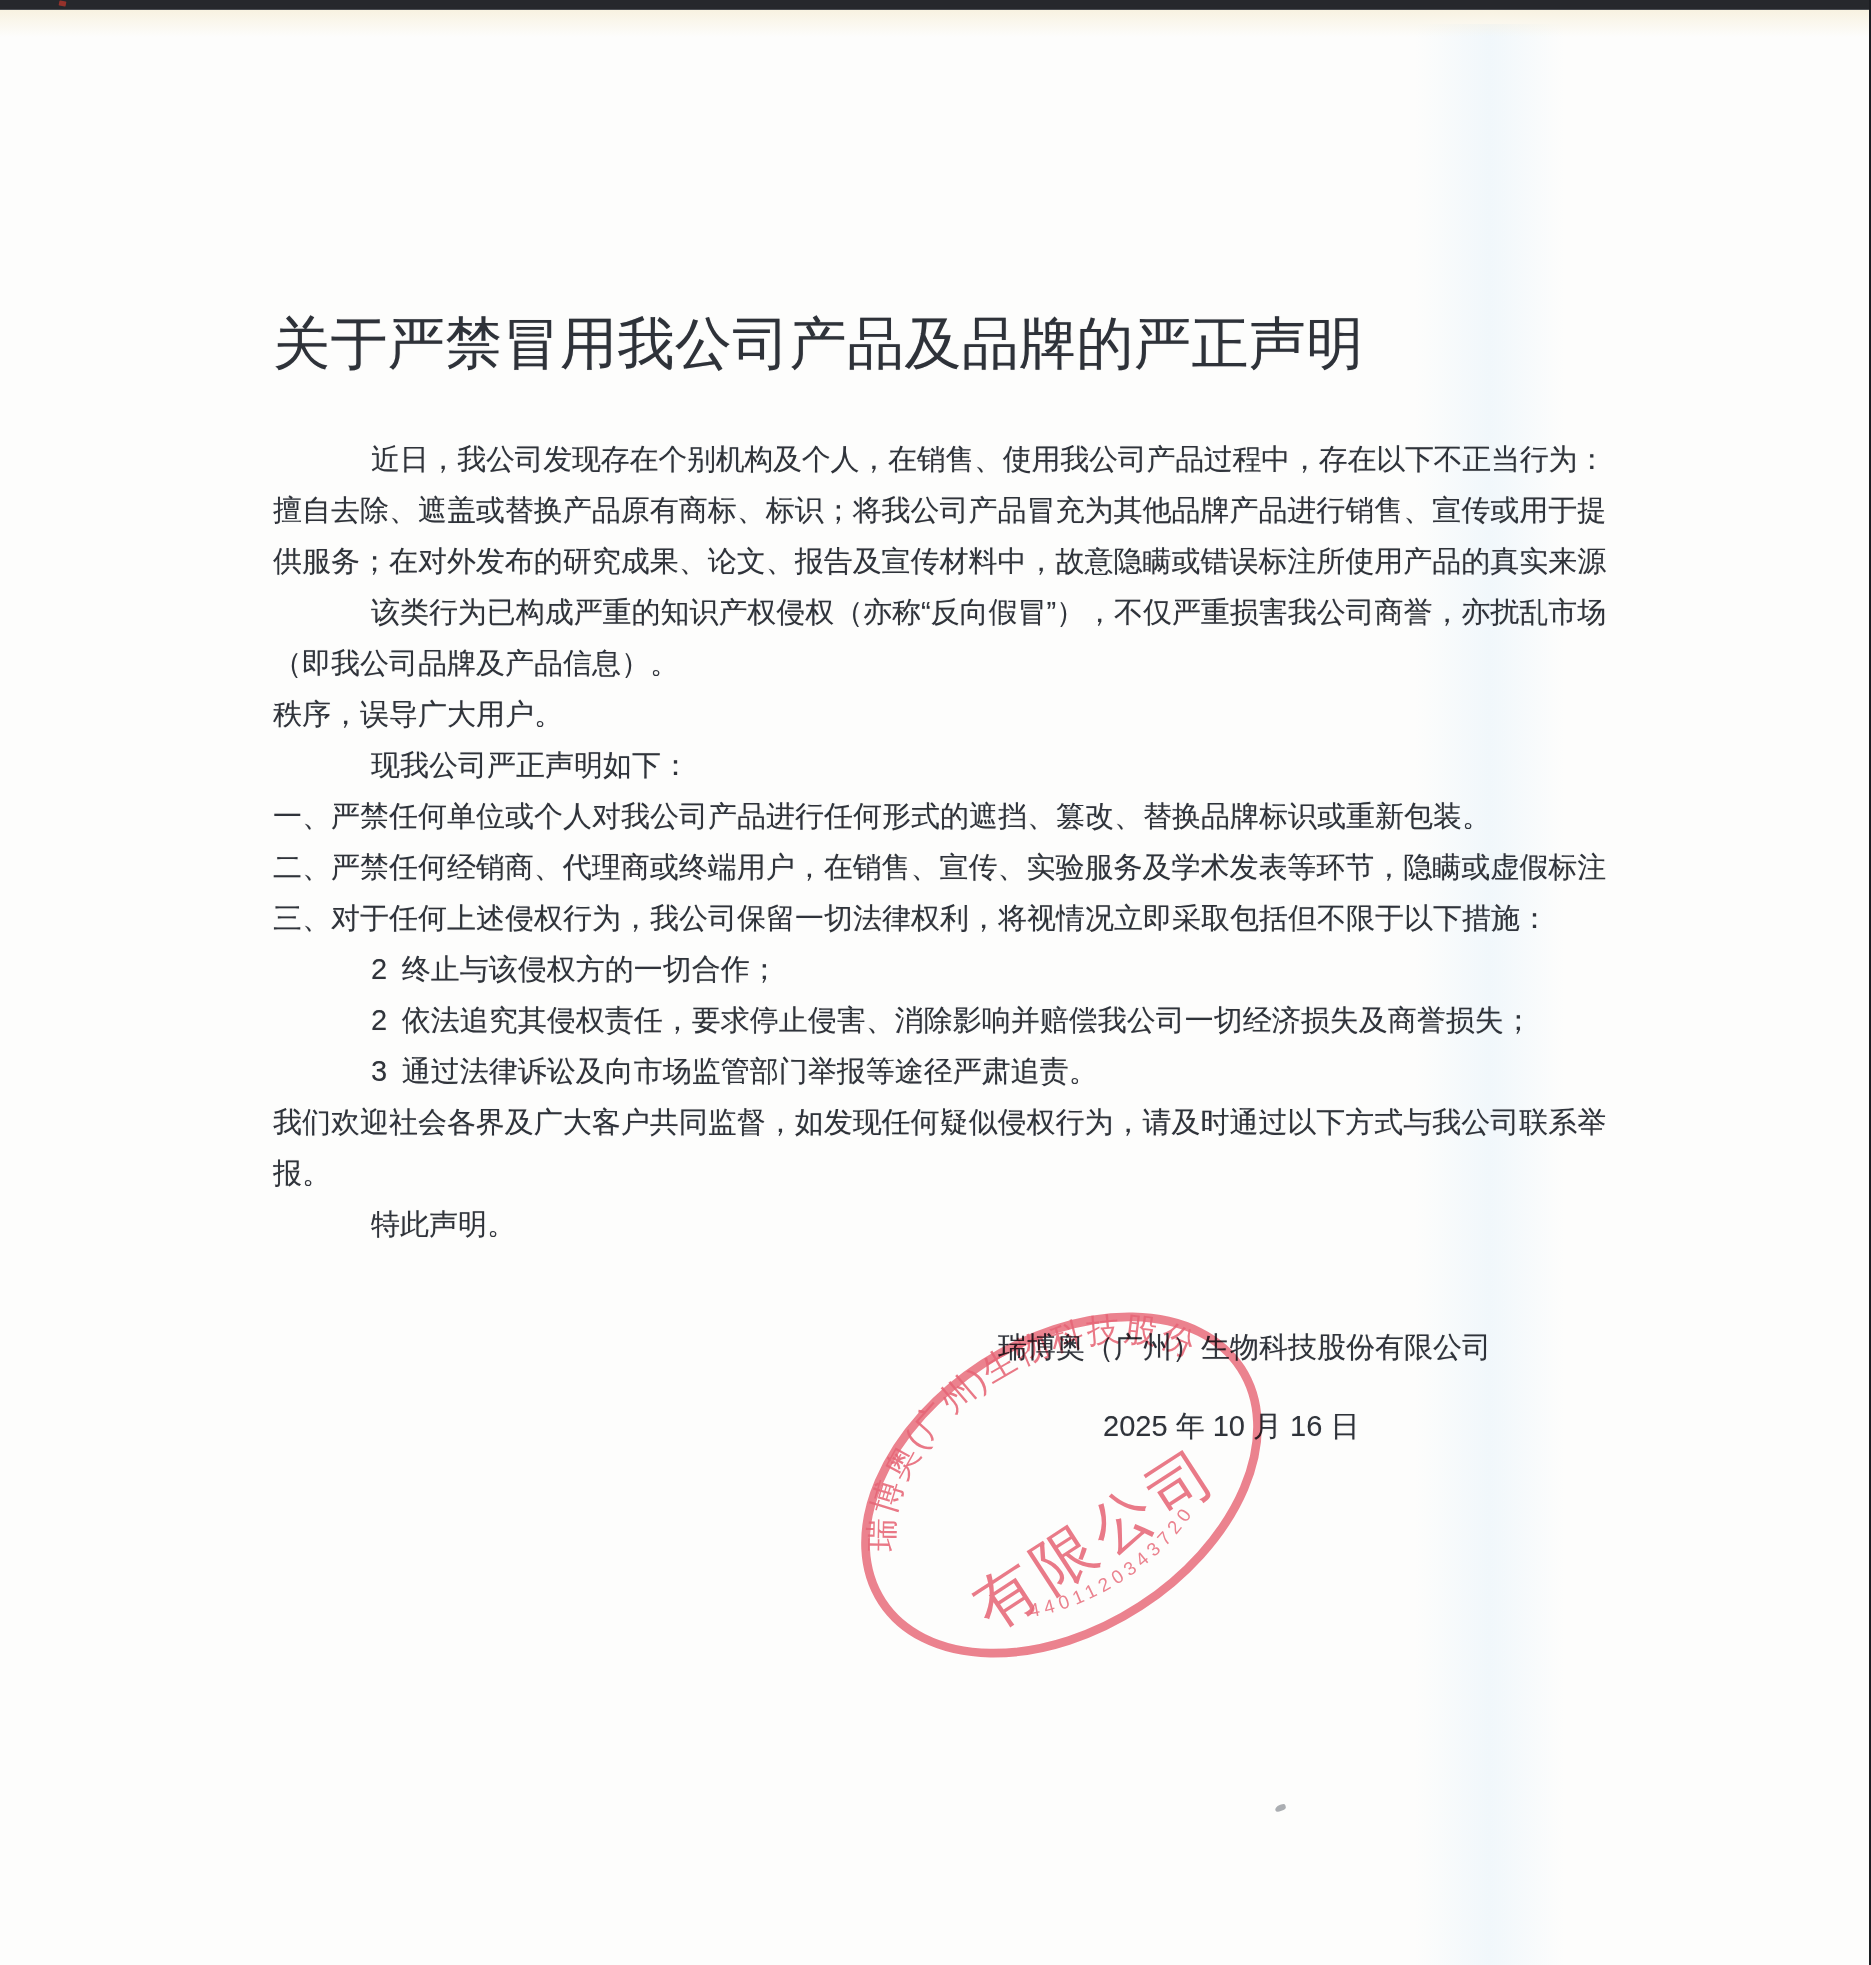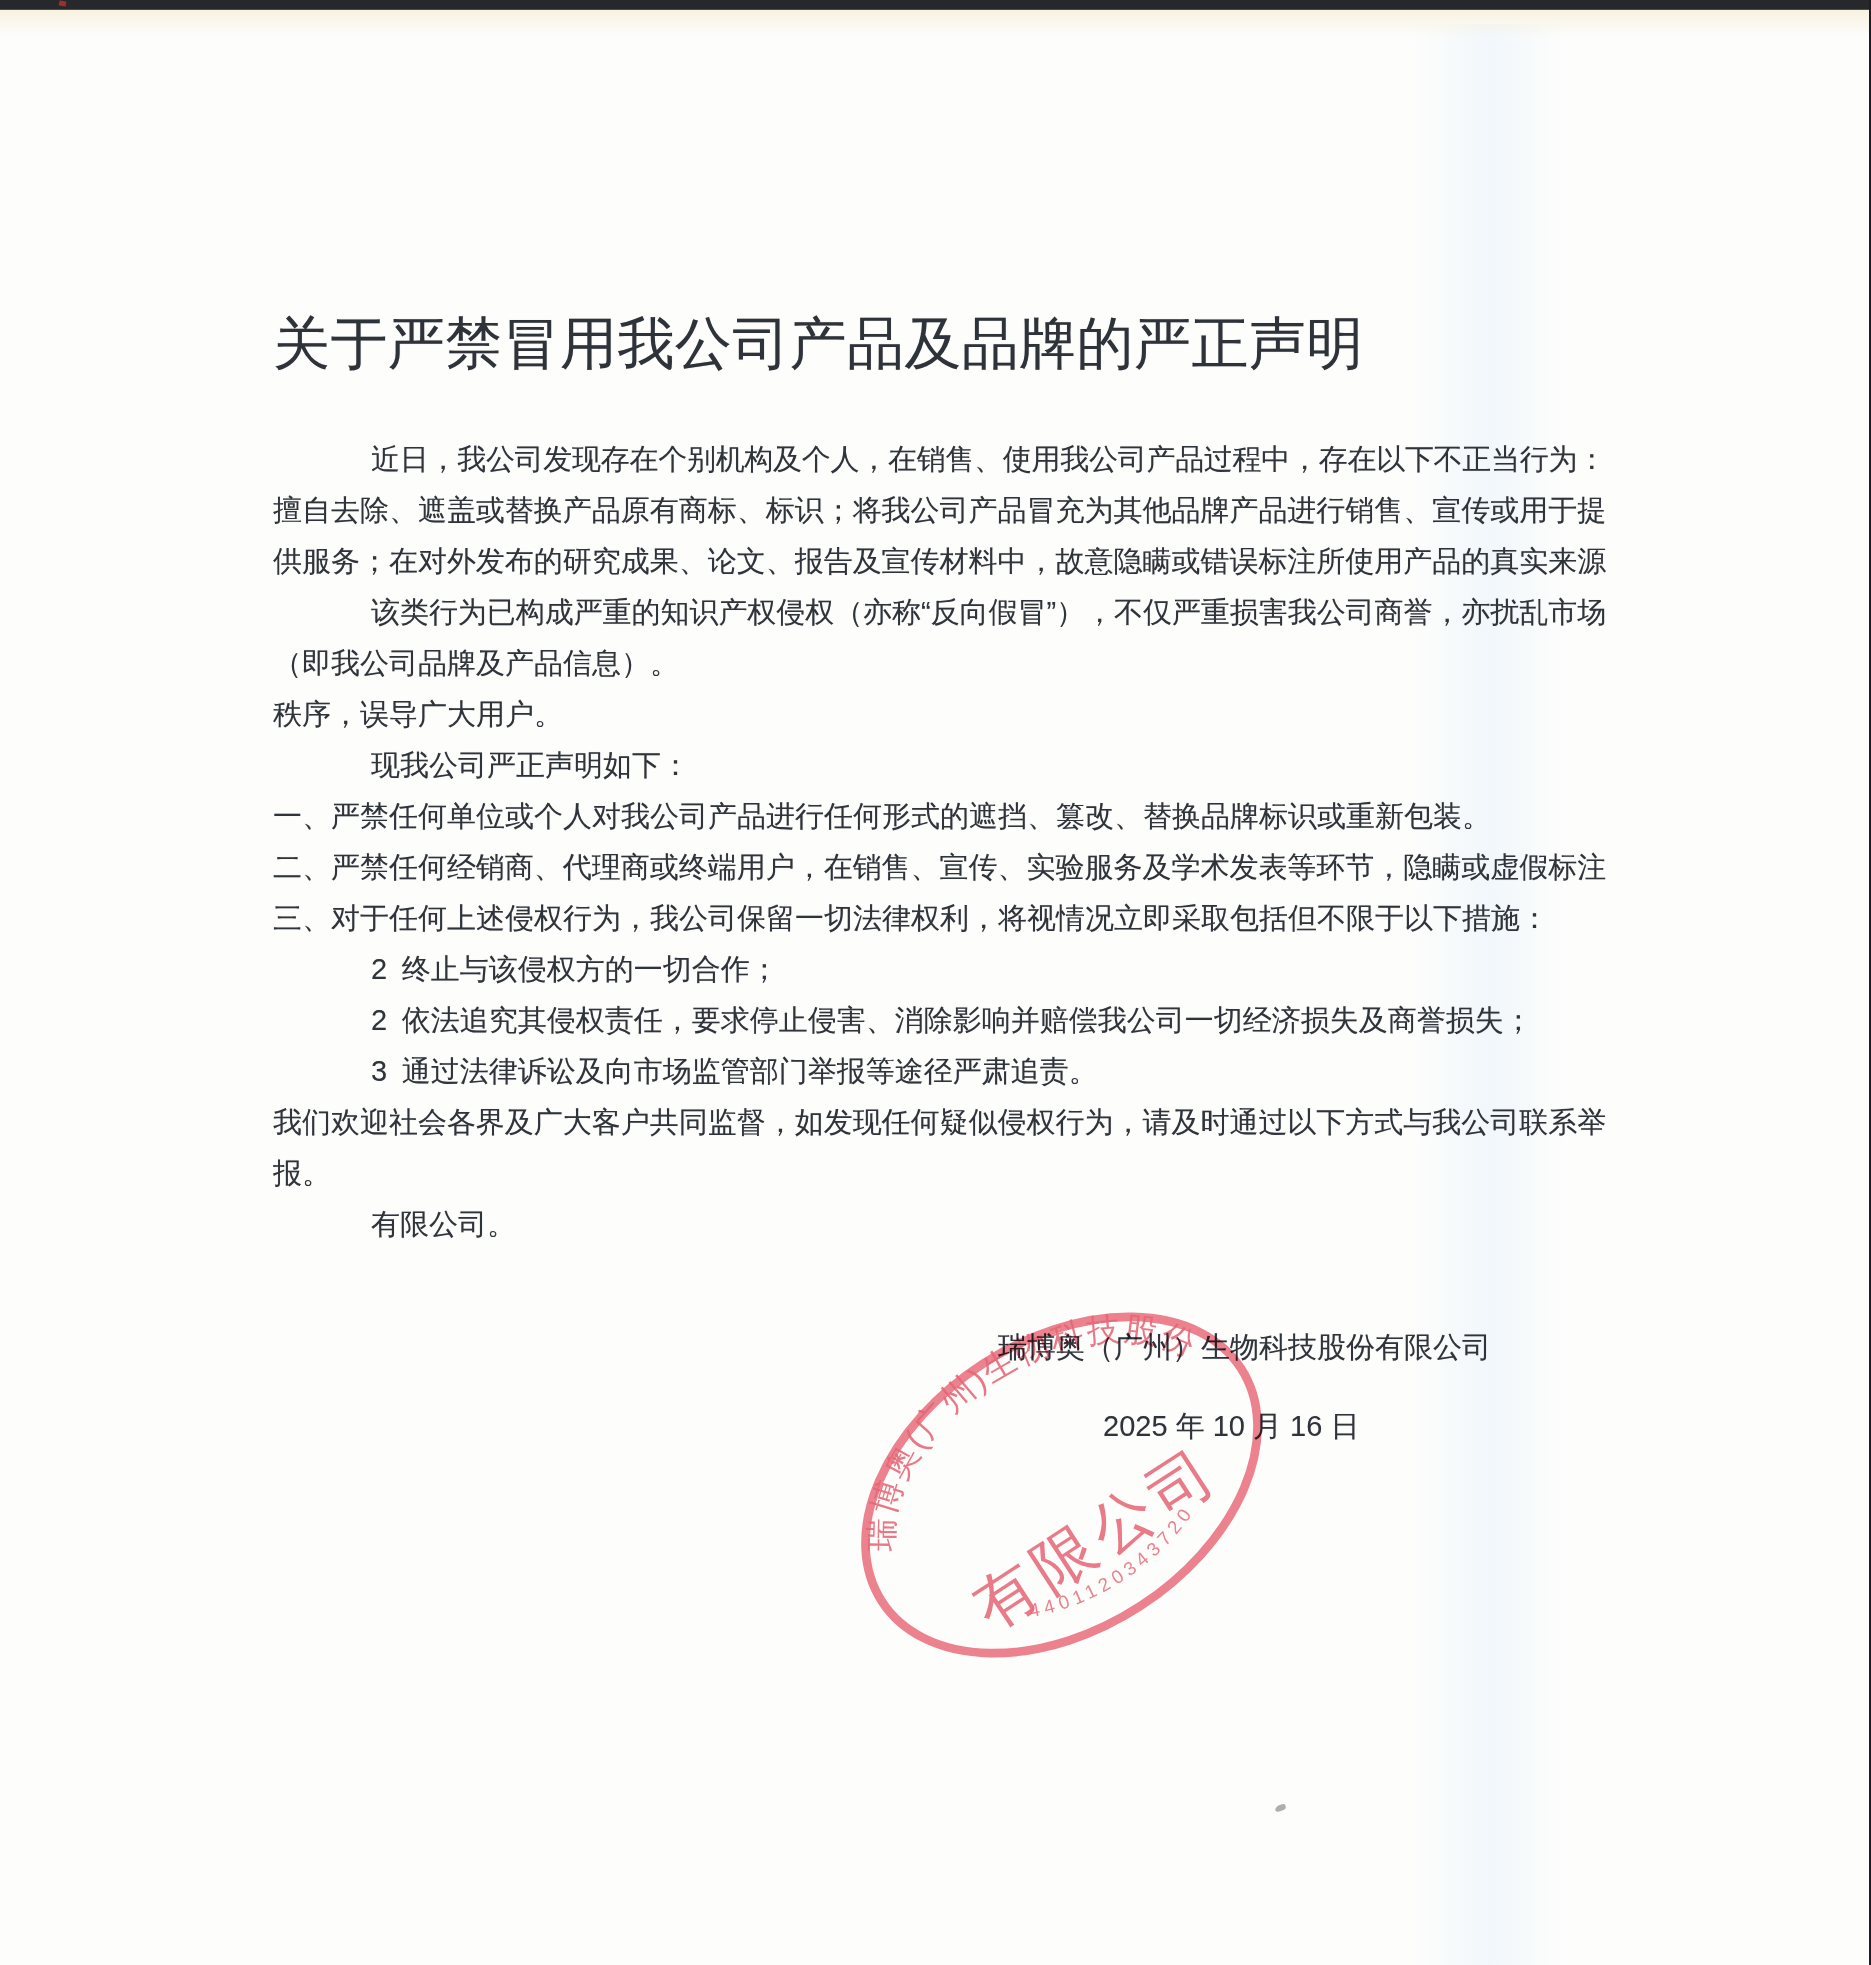--- a/index.html
+++ b/index.html
@@ -102,21 +102,21 @@
       <div class="ln">秩序，误导广大用户。</div>
       <div class="ln ind">现我公司严正声明如下：</div>
       <div class="ln">一、严禁任何单位或个人对我公司产品进行任何形式的遮挡、篡改、替换品牌标识或重新包装。</div>
       <div class="ln fill">二、严禁任何经销商、代理商或终端用户，在销售、宣传、实验服务及学术发表等环节，隐瞒或虚假标注</div>
       <div class="ln">三、对于任何上述侵权行为，我公司保留一切法律权利，将视情况立即采取包括但不限于以下措施：</div>
       <div class="ln ind">2 终止与该侵权方的一切合作；</div>
       <div class="ln ind">2 依法追究其侵权责任，要求停止侵害、消除影响并赔偿我公司一切经济损失及商誉损失；</div>
       <div class="ln ind">3 通过法律诉讼及向市场监管部门举报等途径严肃追责。</div>
       <div class="ln fill">我们欢迎社会各界及广大客户共同监督，如发现任何疑似侵权行为，请及时通过以下方式与我公司联系举</div>
       <div class="ln">报。</div>
-      <div class="ln ind">有限公司。</div>
+      <div class="ln ind">特此声明。</div>
     </div>
   </div>
 
   <div class="signature">
     <div class="sig-company">瑞博奥（广州）生物科技股份有限公司</div>
     <div class="sig-date">2025 年 10 月 16 日</div>
   </div>
 
   <div class="stamp">
     <svg viewBox="-650 -550 1300 1100" xmlns="http://www.w3.org/2000/svg">

